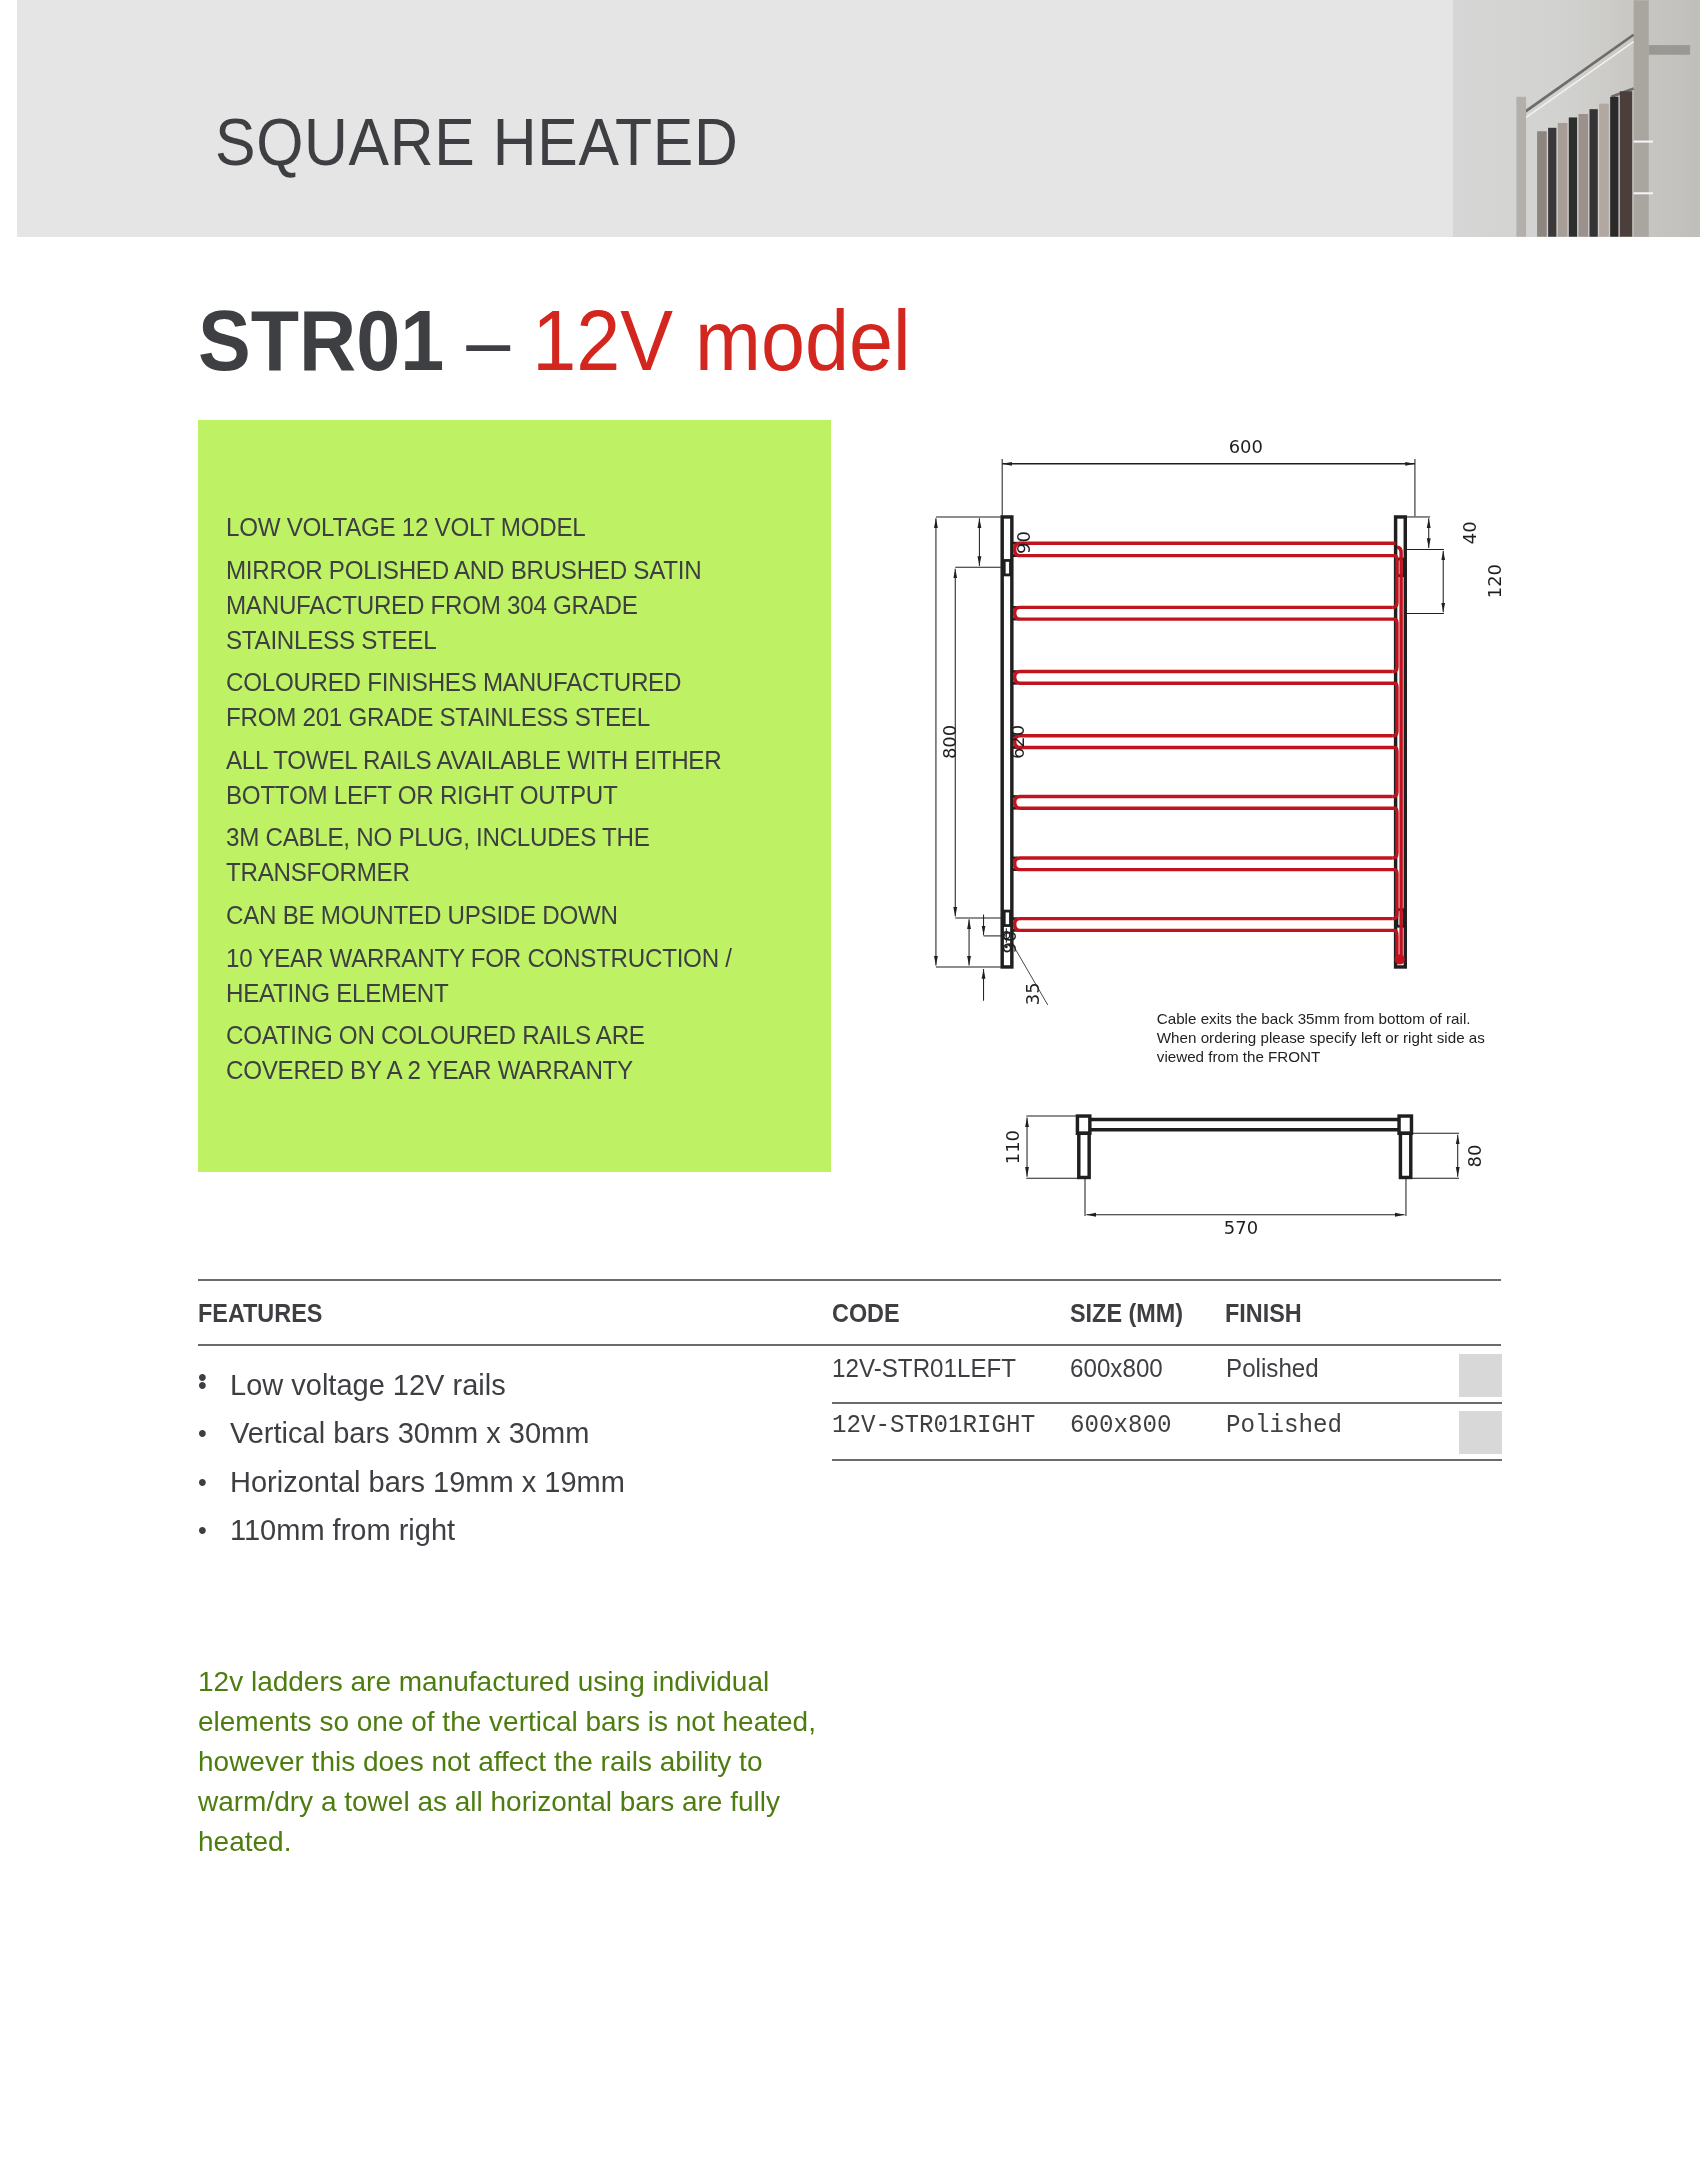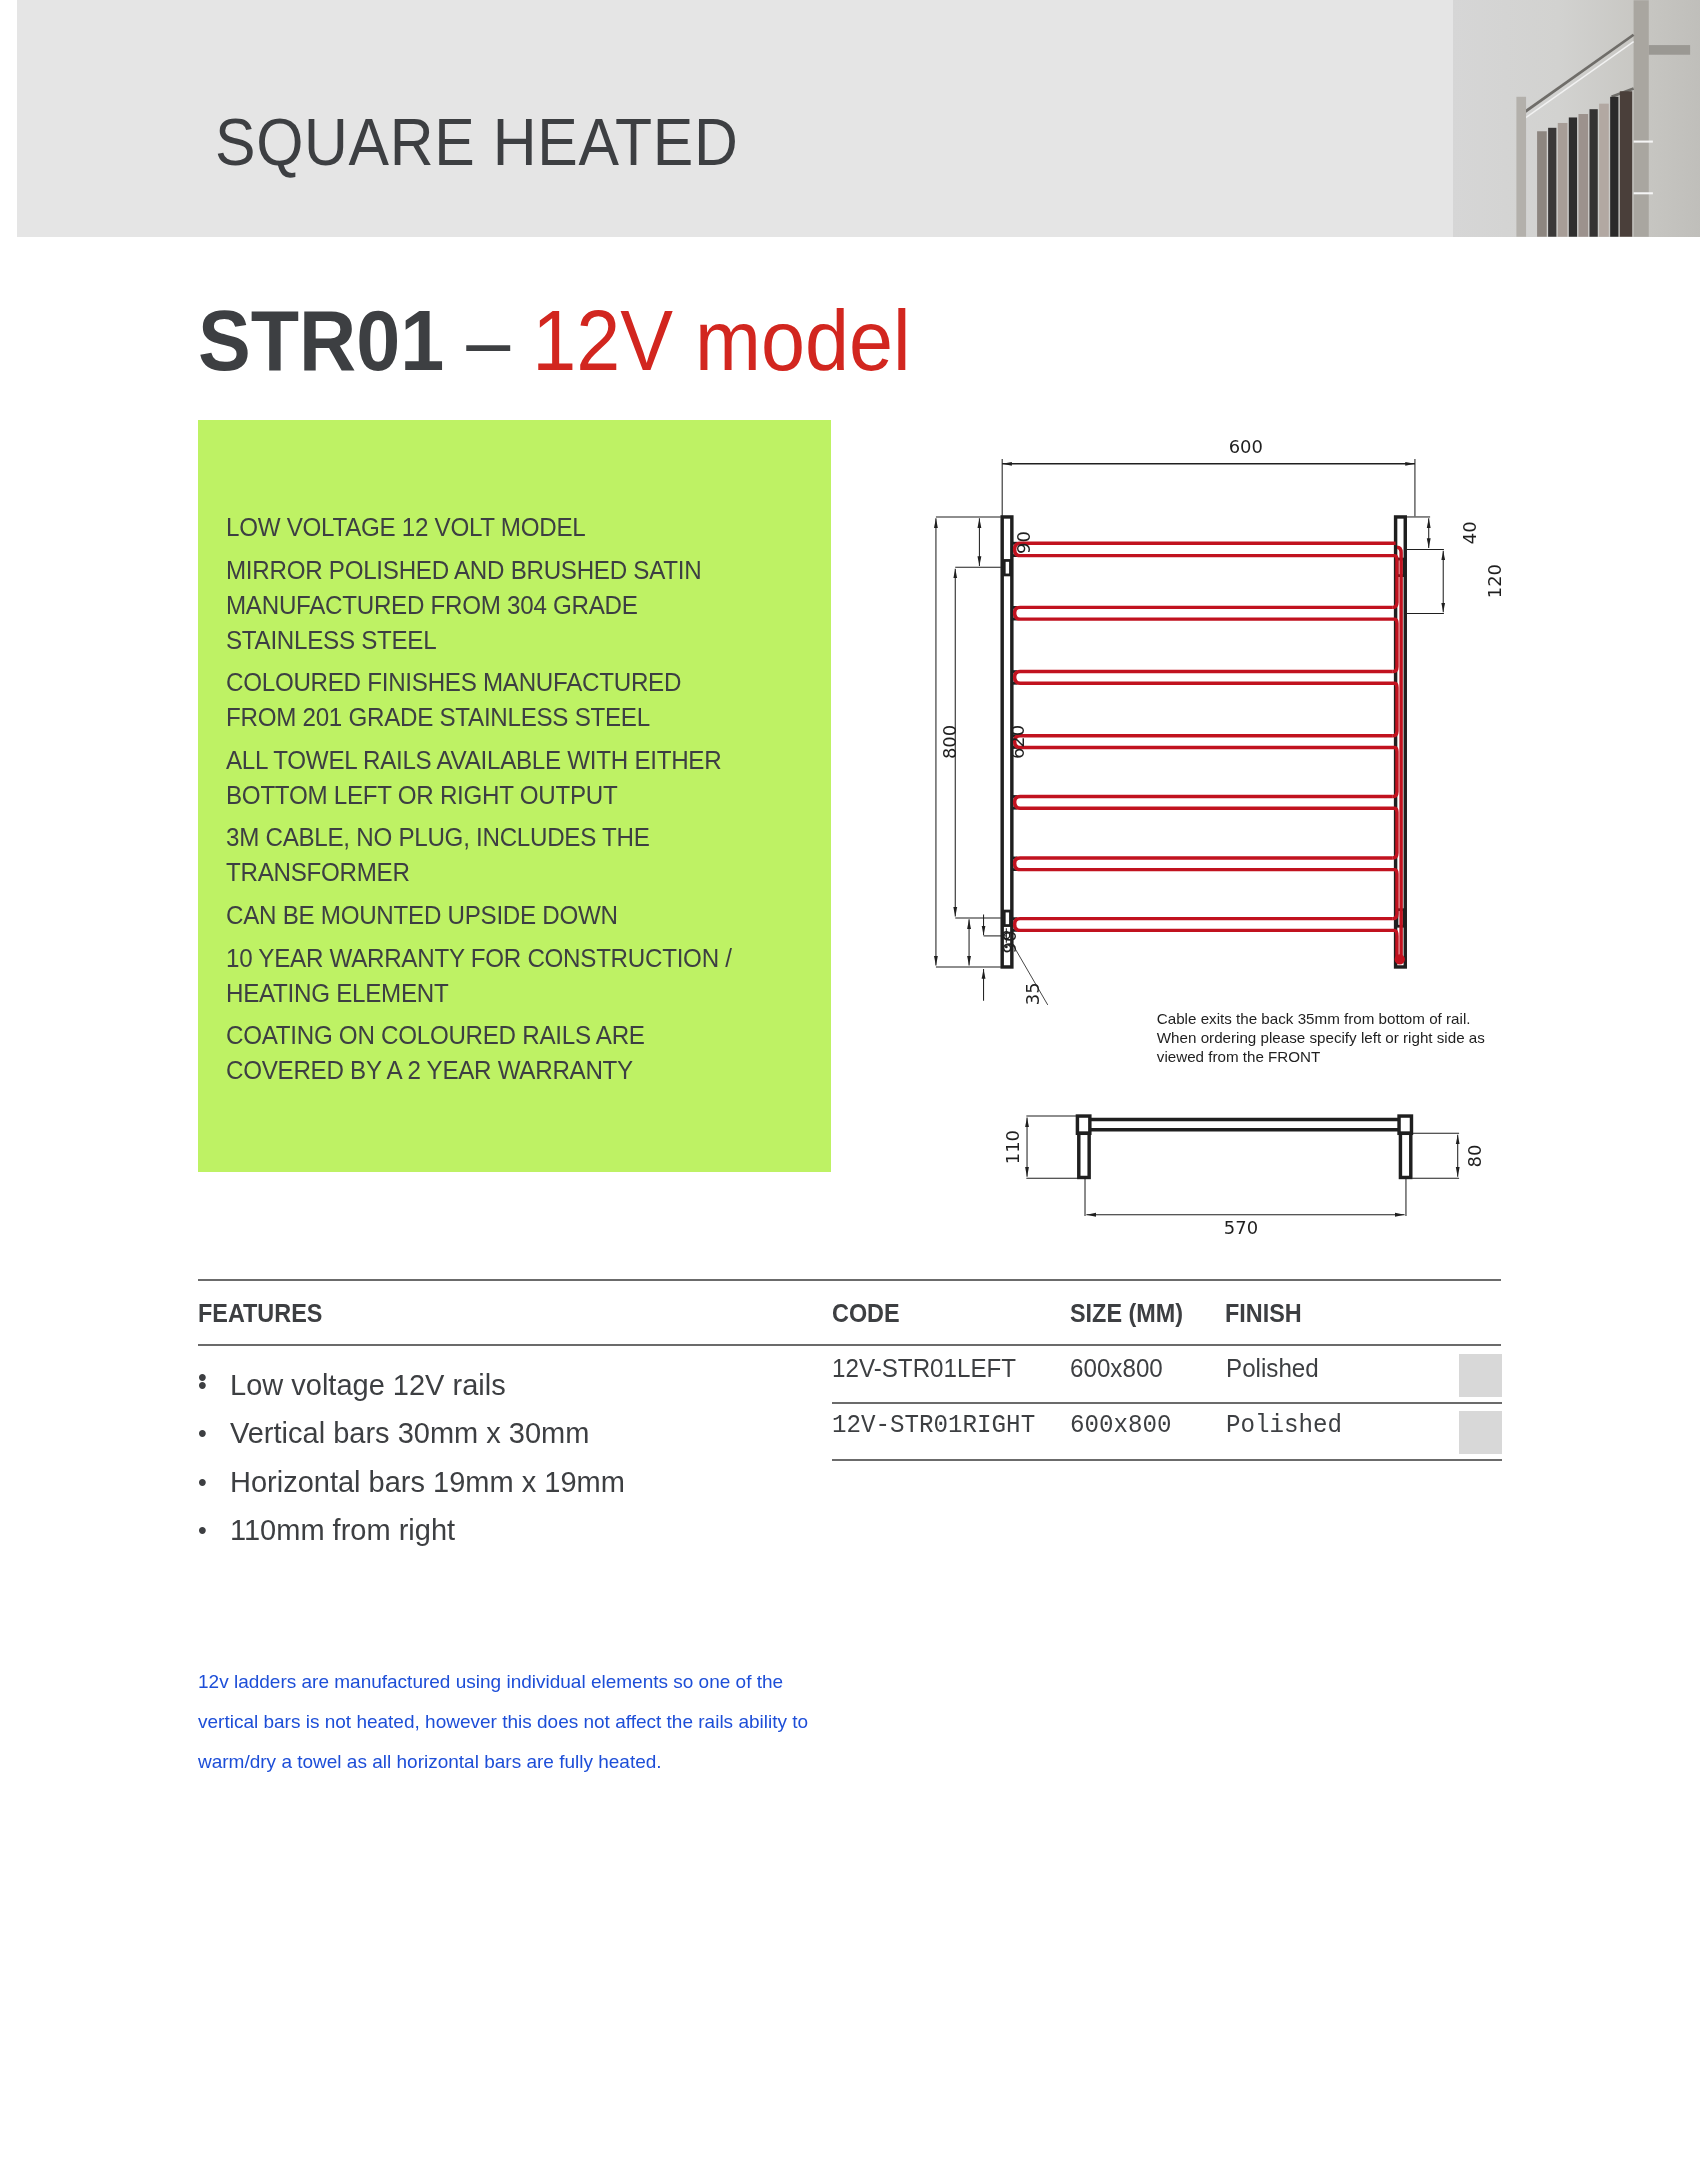--- a/index.html
+++ b/index.html
@@ -51,21 +51,21 @@
     transform: scaleX(0.9); transform-origin: left center; white-space: nowrap;
   }
   .features { position: absolute; left: 198px; top: 1357px; width: 621px; margin: 0; padding: 0; list-style: none; }
   .features li {
     position: relative; padding-left: 32px; font-size: 29px; line-height: 41px; margin-bottom: 7.6px;
     font-weight: 300; color: #3d3f42; white-space: pre-line;
   }
   .features li .bullet { position: absolute; left: 0; top: 0; font-size: 25px; }
   .note-para {
     position: absolute; left: 198px; top: 1662px; width: 635px;
-    font-size: 19px; line-height: 40px; font-weight: 300; color: #1d4ed8;
+    font-size: 28px; line-height: 40px; font-weight: 300; color: #4d7c0f;
   }
   .prod-row { position: absolute; left: 832px; width: 670px; height: 57px; text-align: center; }
   .prod-cell {
     position: absolute; top: 7px; font-size: 26px; font-weight: 300; color: #3d3f42;
     white-space: nowrap; transform: scaleX(0.93); transform-origin: left center;
   }
   .swatch { position: absolute; right: 0; top: 8.3px; width: 43px; height: 43px; background: #d8d8d8; }
 </style>
 </head>
 <body>

